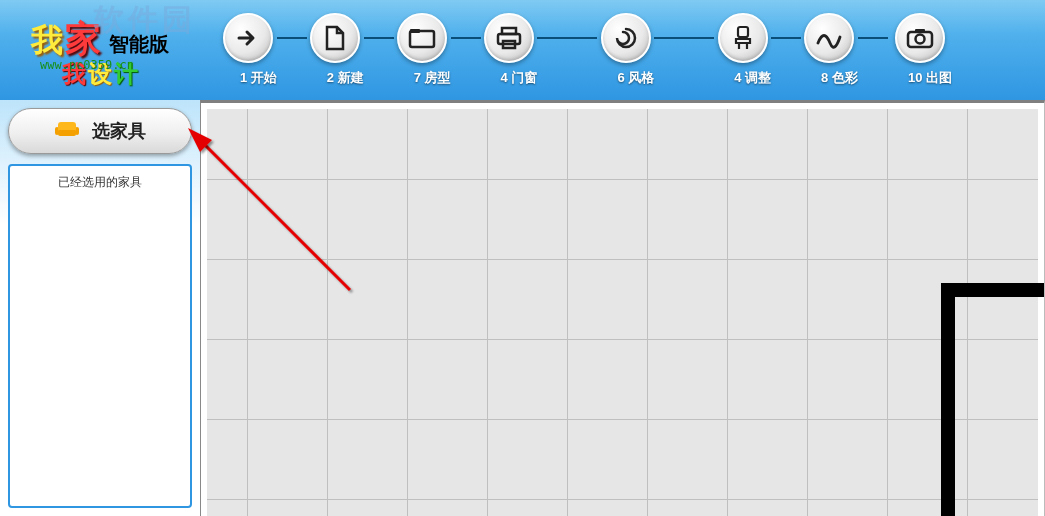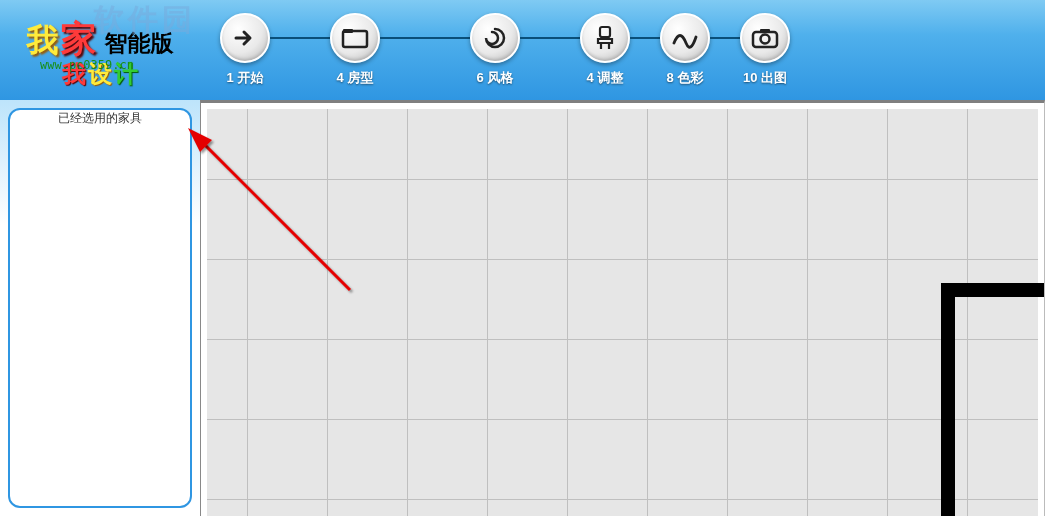--- a/index.html
+++ b/index.html
@@ -27,21 +27,21 @@
     justify-content: center;
   }
   .logo-text-main {
     display: flex;
     align-items: baseline;
     gap: 2px;
     margin-top: 4px;
   }
   .logo-text-main .wo { font-size: 32px; font-weight: bold; color: #ffeb3b; text-shadow: 2px 2px 2px #9b5b00; }
   .logo-text-main .jia { font-size: 36px; font-weight: bold; color: #ff3a3a; text-shadow: 2px 2px 2px #5b0000; }
-  .logo-text-main .version { font-size: 23px; font-weight: bold; color: #000; margin-left: 6px; }
+  .logo-text-main .version { font-size: 20px; font-weight: bold; color: #000; margin-left: 6px; }
   .logo-text-sub { display: flex; gap: 2px; margin-top: -6px; }
   .logo-text-sub .c1 { font-size: 24px; font-weight: bold; color: #ff3a3a; text-shadow: 1px 1px 1px #5b0000; }
   .logo-text-sub .c2 { font-size: 24px; font-weight: bold; color: #ffeb3b; text-shadow: 1px 1px 1px #9b5b00; }
   .logo-text-sub .c3 { font-size: 24px; font-weight: bold; color: #33cc33; text-shadow: 1px 1px 1px #005b00; }
   .watermark-url { position: absolute; top: 58px; left: 40px; font-size: 12px; color: #188f18; font-family: monospace; }
   .watermark-bg { position: absolute; top: 0; right: 4px; font-size: 30px; font-weight: bold; color: rgba(120,170,220,0.5); letter-spacing: 4px; }
   .steps {
     display: flex;
     align-items: center;
     height: 100px;
@@ -72,20 +72,21 @@
     height: 58px;
     background: radial-gradient(circle at 35% 30%, #fff799 0%, #ffd633 45%, #ff9900 100%);
     border: 3px solid #ffe680;
     box-shadow: 0 0 8px rgba(255,200,0,0.8), 0 2px 4px rgba(0,0,0,0.35);
   }
   .step-label {
     color: #fff;
     font-size: 13px;
     font-weight: bold;
     text-shadow: 0 1px 2px rgba(0,0,0,0.5);
+    margin-left: 20px;
   }
   .step.selected .step-label { color: #fff7c2; }
   .connector {
     width: 30px;
     height: 2px;
     background: #0a4f7a;
     margin-top: -24px;
   }
   .main {
     display: flex;
@@ -112,23 +113,23 @@
     justify-content: center;
     gap: 12px;
     cursor: pointer;
     font-size: 18px;
     font-weight: bold;
     color: #222;
   }
   .selected-panel {
     flex: 1;
     border: 2px solid #2f96e2;
-    border-radius: 12px;
+    border-radius: 4px;
     background: #fff;
-    padding-top: 0;
+    padding-top: 8px;
     display: flex;
     flex-direction: column;
     align-items: center;
   }
   .selected-panel-title {
     font-size: 12px;
     color: #333;
   }
   .canvas-wrap {
     flex: 1;
@@ -187,31 +188,50 @@
   <div class="steps" id="steps-container">
       <div class="step">
         <div class="step-icon">
           <svg width="26" height="26" viewBox="0 0 26 26">
             <path d="M4 13h12 M12 7l6 6-6 6" stroke="#222" stroke-width="3" fill="none" stroke-linecap="round" stroke-linejoin="round"></path>
           </svg>
         </div>
         <div class="step-label">1 开始</div>
       </div>
       <div class="connector"></div>
+      <div class="step">
+        <div class="step-icon">
+          <svg width="22" height="26" viewBox="0 0 22 26">
+            <path d="M3 2h10l6 6v16H3z" fill="none" stroke="#222" stroke-width="2.5"></path>
+            <path d="M13 2v6h6" fill="none" stroke="#222" stroke-width="2.5"></path>
+          </svg>
+        </div>
+        <div class="step-label">2 新建</div>
+      </div>
       <div class="connector"></div>
       <div class="step">
         <div class="step-icon">
           <svg width="28" height="22" viewBox="0 0 28 22">
             <rect x="2" y="4" width="24" height="16" rx="2" fill="none" stroke="#222" stroke-width="2.5"></rect>
             <rect x="2" y="2" width="10" height="4" rx="1" fill="#222"></rect>
           </svg>
         </div>
-        <div class="step-label">4 房型</div>
-      </div>
-      <div class="connector"></div>
+        <div class="step-label">7 房型</div>
+      </div>
+      <div class="connector"></div>
+      <div class="step">
+        <div class="step-icon">
+          <svg width="26" height="24" viewBox="0 0 26 24">
+            <rect x="6" y="2" width="14" height="6" fill="none" stroke="#222" stroke-width="2.5"></rect>
+            <rect x="2" y="8" width="22" height="10" rx="2" fill="none" stroke="#222" stroke-width="2.5"></rect>
+            <rect x="7" y="15" width="12" height="7" fill="none" stroke="#222" stroke-width="2.5"></rect>
+          </svg>
+        </div>
+        <div class="step-label">4 门窗</div>
+      </div>
       <div class="connector"></div>
       <div class="connector"></div>
       <div class="step">
         <div class="step-icon">
           <svg width="26" height="26" viewBox="0 0 26 26">
             <path d="M13 4a9 9 0 1 1-9 9 6 6 0 1 0 6-6" fill="none" stroke="#222" stroke-width="2.5" stroke-linecap="round"></path>
           </svg>
         </div>
         <div class="step-label">6 风格</div>
       </div>
@@ -244,20 +264,31 @@
             <rect x="9" y="2" width="10" height="4" rx="1" fill="#222"></rect>
           </svg>
         </div>
         <div class="step-label">10 出图</div>
       </div>
     </div>
 </div>
 
 <div class="main">
   <div class="sidebar">
+    <div class="select-btn">
+      <span>
+        <svg width="26" height="20" viewBox="0 0 26 20">
+          <rect x="1" y="8" width="4" height="8" rx="2" fill="#f4a000"></rect>
+          <rect x="21" y="8" width="4" height="8" rx="2" fill="#f4a000"></rect>
+          <rect x="4" y="3" width="18" height="10" rx="3" fill="#ffb81c"></rect>
+          <rect x="4" y="11" width="18" height="6" rx="2" fill="#f4a000"></rect>
+        </svg>
+      </span>
+      <span>选家具</span>
+    </div>
     <div class="selected-panel">
       <div class="selected-panel-title">已经选用的家具</div>
     </div>
   </div>
 
   <div class="canvas-wrap">
     <div class="grid"></div>
     <div class="room-wall wall-top"></div>
     <div class="room-wall wall-left"></div>
   </div>

